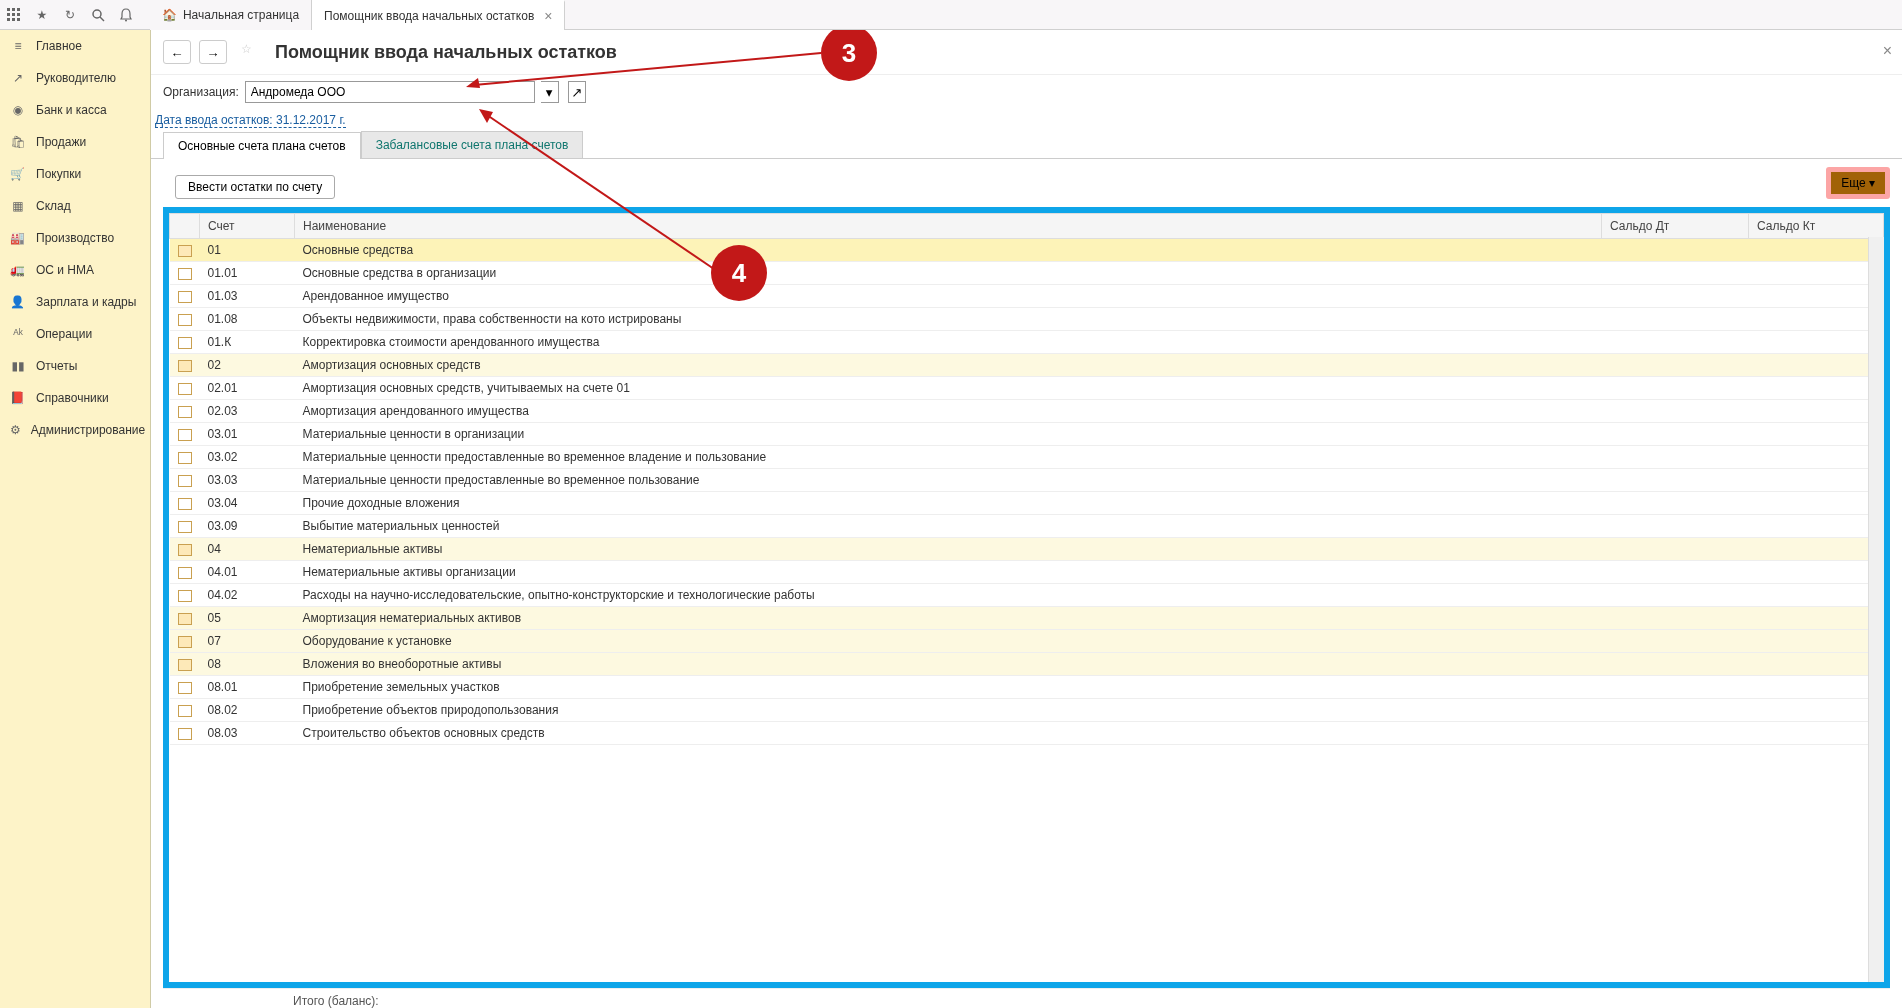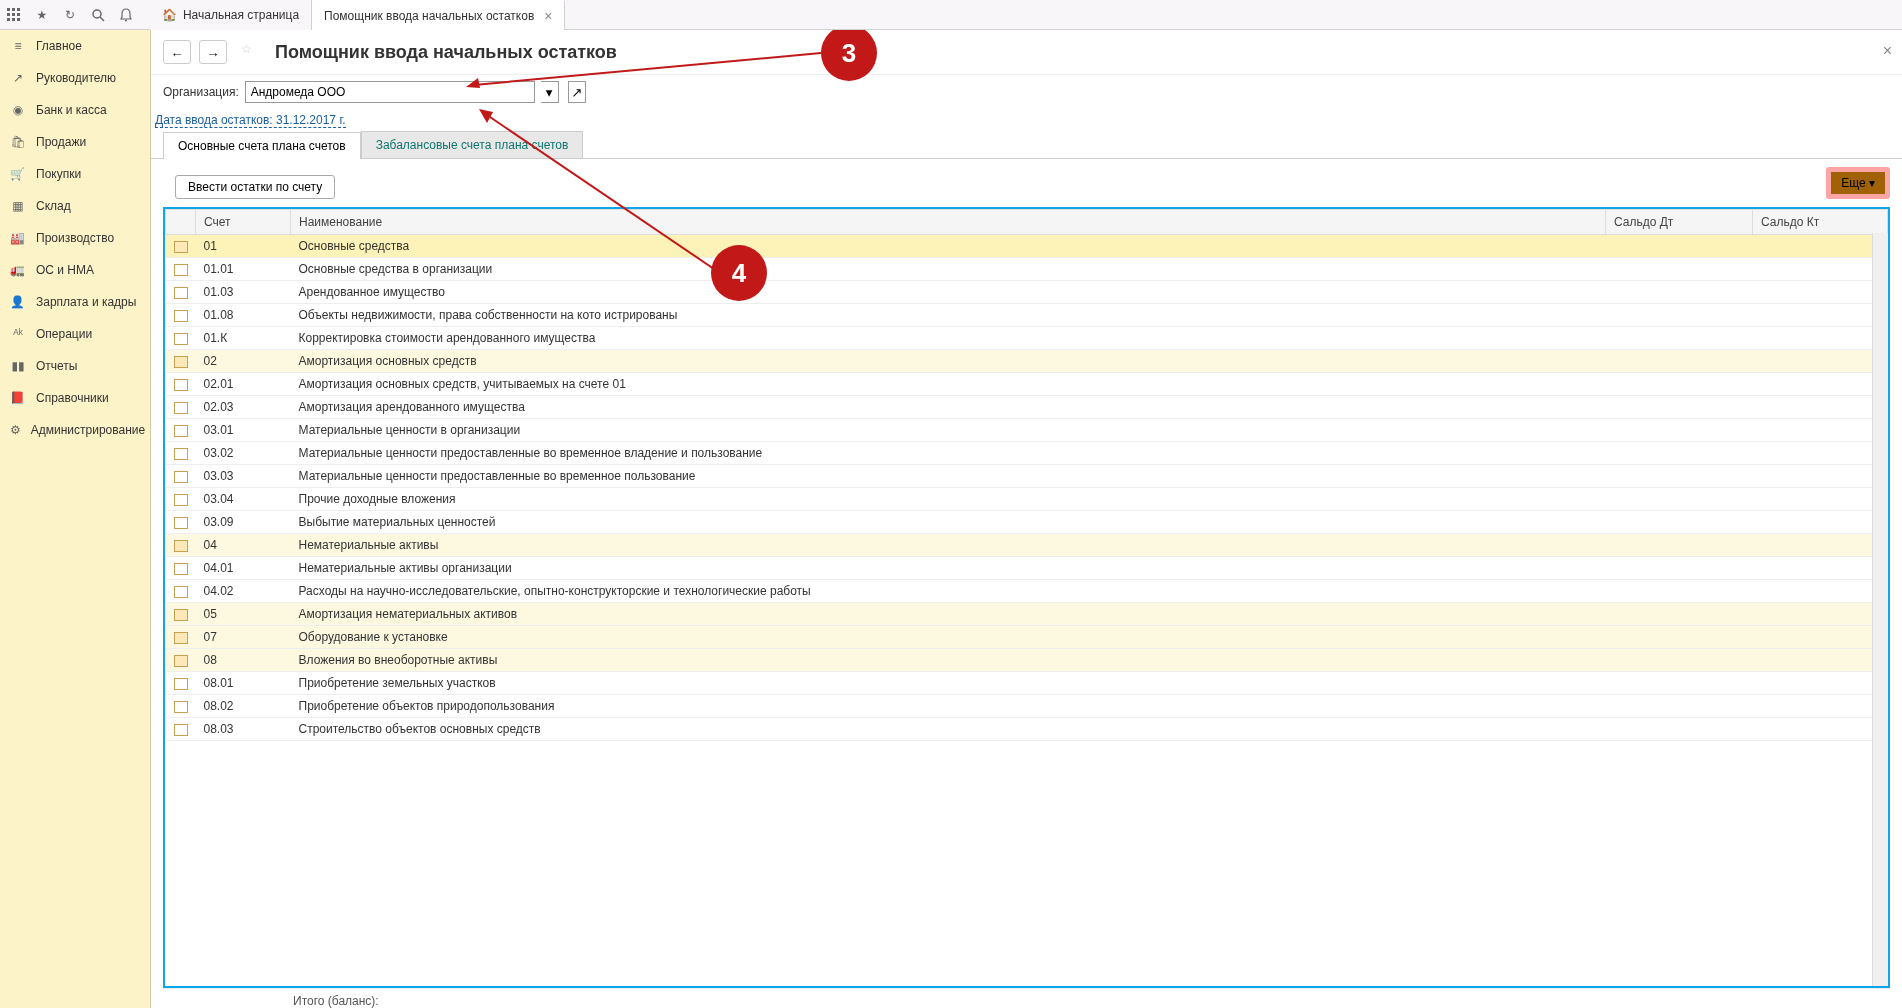--- a/index.html
+++ b/index.html
@@ -44,21 +44,21 @@
 
 .tabs-row { display: flex; padding: 0 12px; border-bottom: 1px solid #ccc; }
 .content-tab { padding: 6px 14px; border: 1px solid #ccc; border-bottom: none; font-size: 12px; cursor: pointer; background: #e8e8e8; color: #0f766e; }
 .content-tab.active { background: #fff; color: #000; position: relative; top: 1px; }
 
 .toolbar-row { display: flex; align-items: flex-end; padding: 8px 12px; justify-content: space-between; margin-left: 12px; }
 .action-btn { padding: 4px 12px; border: 1px solid #aaa; background: #fff; cursor: pointer; font-size: 12px; border-radius: 3px; }
 .more-btn { padding: 4px 10px; border: 5px solid #fca5a5; background: #a16207; cursor: pointer; font-size: 12px; border-radius: 3px; }
 
 
-.table-wrap { flex: 1; margin: 0 12px; border: 2px solid #0ea5e9; overflow: auto; position: relative; }
+.table-wrap { flex: 1; margin: 0 12px; border: 6px solid #0ea5e9; overflow: auto; position: relative; }
 .table-scroll { position: absolute; right: 0; top: 24px; bottom: 0; width: 16px; background: #f0f0f0; border-left: 1px solid #ddd; }
 table.accounts { width: 100%; border-collapse: collapse; }
 table.accounts th { background: #f5f5f5; border: 1px solid #ddd; padding: 5px 8px; text-align: left; font-weight: normal; font-size: 12px; color: #444; }
 table.accounts td { border-bottom: 1px solid #eee; padding: 4px 8px; font-size: 12px; color: #333; }
 table.accounts tr.highlight td { background: #fdf9e0; }
 table.accounts tr.selected td { background: #fdf3b8; }
 .acct-icon { display: inline-block; width: 14px; height: 12px; border: 1px solid #c9a050; background: #fde9b8; position: relative; vertical-align: middle; }
 .acct-icon.sub { background: #fff; }
 .col-icon { width: 28px; }
 .col-code { width: 95px; }

